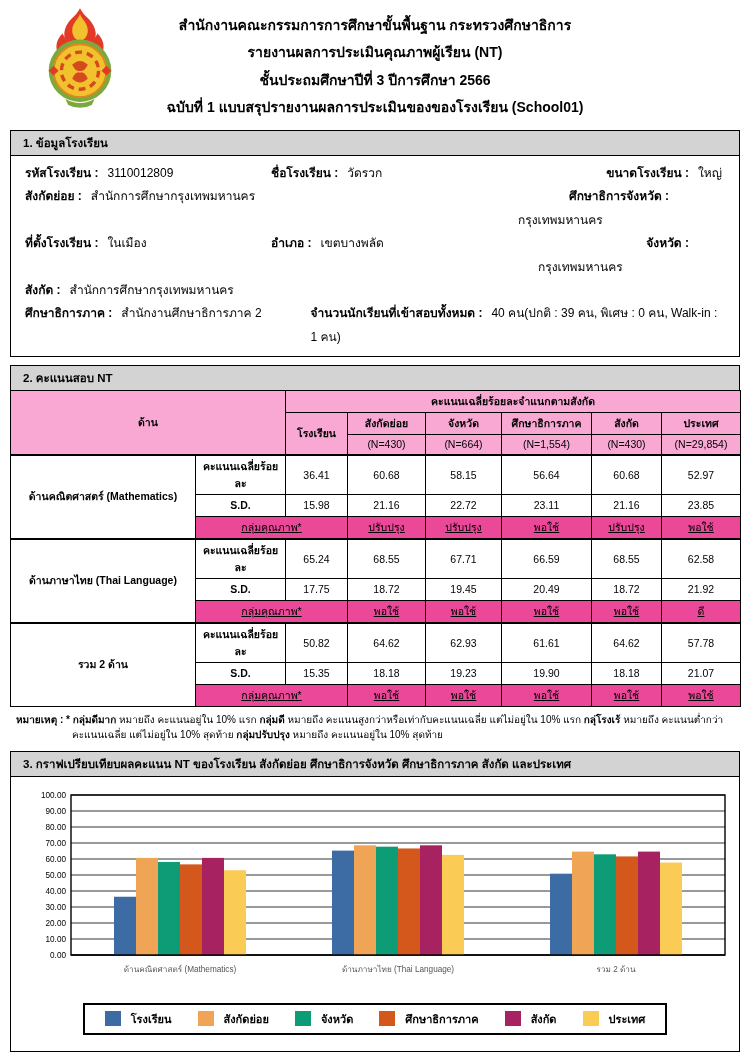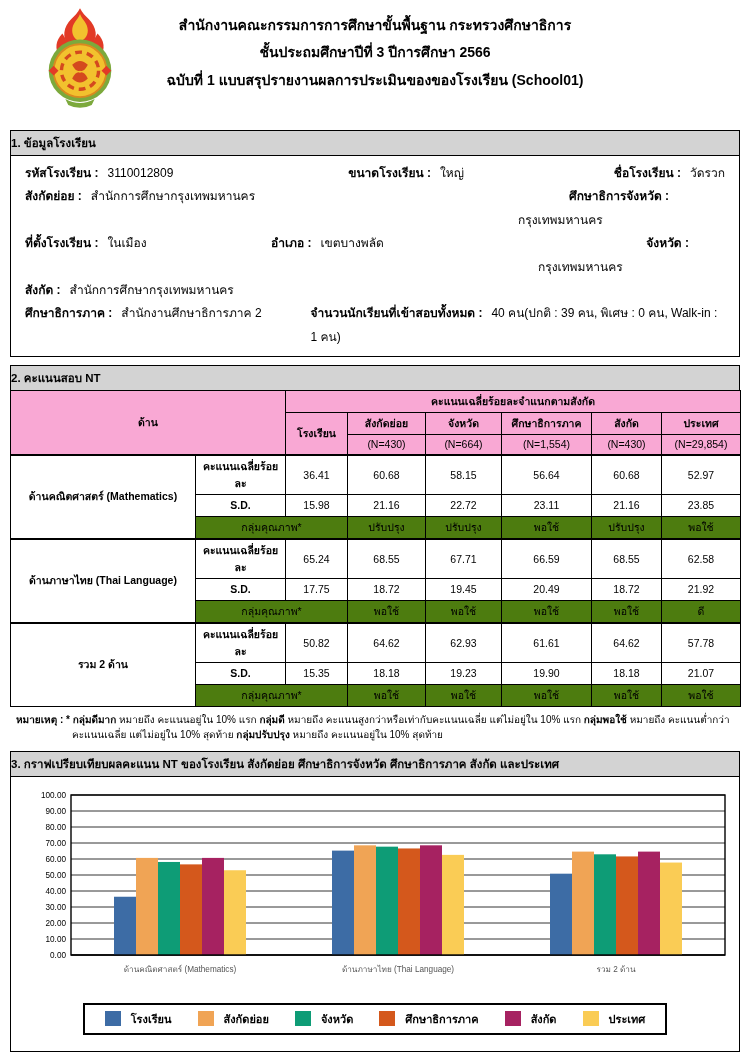--- a/index.html
+++ b/index.html
@@ -8,41 +8,41 @@
   *{box-sizing:border-box;}
   .page{padding:0 10px;}
 
   
   .hdr{position:relative;padding-top:12px;min-height:122px;}
   .logo{position:absolute;left:26px;top:8px;}
   .titles{text-align:center;font-weight:bold;font-size:14px;line-height:1.95;padding:0 70px;}
 
   
   .sechead{border:1.5px solid #000;background:#D3D3D3;font-weight:bold;
-           font-size:11.5px;padding:3px 0;margin-top:8px;}
+           font-size:11.5px;padding:3px 12px;margin-top:8px;}
   .secbody{border:1.5px solid #000;border-top:none;}
 
   
   .info{padding:6px 14px 7px;font-size:12px;}
   .info-row{display:flex;line-height:1.95;align-items:baseline;gap:20px;}
   .pair .pvalue{margin-left:9px;}
   .r0 .pair:nth-child(1),.r1 .pair:nth-child(1){width:226px;}
   .r0 .pair:nth-child(2),.r1 .pair:nth-child(2){width:238px;}
   .r2 .pair:nth-child(1),.r3 .pair:nth-child(1){width:464px;}
   .r4 .pair:nth-child(1){width:282px;}
   .c2r{flex:1;}
   .c2r .plabel{display:inline-block;width:160px;text-align:right;}
 
   
   table{border-collapse:collapse;table-layout:fixed;width:730px;font-size:10.5px;
         border:1.5px solid #000;margin-top:-1px;}
   th,td{border:1px solid #000;padding:2px 3px;text-align:center;vertical-align:middle;}
   th{font-weight:bold;}
   .ghead{background:#f9a8d4;}
-  .qrow td{background:#4d7c0f;font-weight:normal;}
+  .qrow td{background:#ec4899;font-weight:normal;text-decoration:underline;}
   td.mlabel{font-weight:bold;}
   td.domain{font-weight:bold;}
   tr.grp td{border-top:2px solid #000;}
   .h20{height:20px;}.h22{height:22px;}.h18{height:22px;}
 
   .note{font-size:10px;line-height:1.55;margin:5px 4px 4px 6px;
         padding-left:56px;text-indent:-56px;}
 
   
   .chartbox{border:1.5px solid #000;border-top:none;padding:12px 8px 6px;}
@@ -69,32 +69,33 @@
         <circle cx="45" cy="64" r="19" fill="none" stroke="#D4491E" stroke-width="3.5" stroke-dasharray="7 5"></circle>
         <path d="M37 58 q8 -8 16 0 q-4 8 -8 6 q-4 2 -8 -6 Z" fill="#D4491E"></path>
         <path d="M37 72 q8 8 16 0 q-4 -8 -8 -6 q-4 -2 -8 6 Z" fill="#D4491E"></path>
         <polygon points="13,64 18,59 23,64 18,69" fill="#E23A26"></polygon>
         <polygon points="67,64 72,59 77,64 72,69" fill="#E23A26"></polygon>
         <path d="M30 93 q15 8 30 0 l-3 6 q-12 6 -24 0 Z" fill="#7CA93C"></path>
       </svg>
     </div>
     <div class="titles">
       <div>สำนักงานคณะกรรมการการศึกษาขั้นพื้นฐาน กระทรวงศึกษาธิการ</div>
+      <div>รายงานผลการประเมินคุณภาพผู้เรียน (NT)</div>
       <div>ชั้นประถมศึกษาปีที่ 3 ปีการศึกษา 2566</div>
       <div>ฉบับที่ 1 แบบสรุปรายงานผลการประเมินของของโรงเรียน (School01)</div>
     </div>
   </div>
 
   <div class="sechead">1. ข้อมูลโรงเรียน</div>
   <div class="secbody">
     <div class="info" id="school-info">
         <div class="info-row r0">
           <span class="pair"><b class="plabel">รหัสโรงเรียน :</b><span class="pvalue">3110012809</span></span>
+          <span class="pair"><b class="plabel">ชื่อโรงเรียน :</b><span class="pvalue">วัดรวก</span></span>
           <span class="pair c2r"><b class="plabel">ขนาดโรงเรียน :</b><span class="pvalue">ใหญ่</span></span>
-          <span class="pair"><b class="plabel">ชื่อโรงเรียน :</b><span class="pvalue">วัดรวก</span></span>
         </div>
         <div class="info-row r2">
           <span class="pair"><b class="plabel">สังกัดย่อย :</b><span class="pvalue">สำนักการศึกษากรุงเทพมหานคร</span></span>
           <span class="pair c2r"><b class="plabel">ศึกษาธิการจังหวัด :</b><span class="pvalue">กรุงเทพมหานคร</span></span>
         </div>
         <div class="info-row r1">
           <span class="pair"><b class="plabel">ที่ตั้งโรงเรียน :</b><span class="pvalue">ในเมือง</span></span>
           <span class="pair"><b class="plabel">อำเภอ :</b><span class="pvalue">เขตบางพลัด</span></span>
           <span class="pair c2r"><b class="plabel">จังหวัด :</b><span class="pvalue">กรุงเทพมหานคร</span></span>
         </div>
@@ -218,21 +219,21 @@
         <tr class="qrow h18">
           <td colspan="2">กลุ่มคุณภาพ*</td>
           <td>พอใช้</td>
           <td>พอใช้</td>
           <td>พอใช้</td>
           <td>พอใช้</td>
           <td>พอใช้</td>
         </tr>
       </tbody>
   </table>
-  <p class="note" id="nt-note"><b>หมายเหตุ : * </b><b>กลุ่มดีมาก</b><span> หมายถึง คะแนนอยู่ใน 10% แรก </span><b>กลุ่มดี</b><span> หมายถึง คะแนนสูงกว่าหรือเท่ากับคะแนนเฉลี่ย แต่ไม่อยู่ใน 10% แรก </span><b>กลุ่มพอใช้</b><span> หมายถึง คะแนนต่ำกว่าคะแนนเฉลี่ย แต่ไม่อยู่ใน 10% สุดท้าย </span><b>กลุ่มปรับปรุง</b><span> หมายถึง คะแนนอยู่ใน 10% สุดท้าย</span></p>
+  <p class="note" id="nt-note"><b>หมายเหตุ : * </b><b>กลุ่มดีมาก</b><span> หมายถึง คะแนนอยู่ใน 10% แรก </span><b>กลุ่มดี</b><span> หมายถึง คะแนนสูงกว่าหรือเท่ากับคะแนนเฉลี่ย แต่ไม่อยู่ใน 10% แรก </span><b>กลุ่โรงเร้</b><span> หมายถึง คะแนนต่ำกว่าคะแนนเฉลี่ย แต่ไม่อยู่ใน 10% สุดท้าย </span><b>กลุ่มปรับปรุง</b><span> หมายถึง คะแนนอยู่ใน 10% สุดท้าย</span></p>
 
   <div class="sechead">3. กราฟเปรียบเทียบผลคะแนน NT ของโรงเรียน สังกัดย่อย ศึกษาธิการจังหวัด ศึกษาธิการภาค สังกัด และประเทศ</div>
   <div class="chartbox">
     <svg id="chart-svg" width="712" height="202" viewBox="0 0 712 202">
         <line x1="52" x2="706" y1="166" y2="166" stroke="#000" stroke-width="1.4"></line>
         <text x="47" y="169" text-anchor="end" font-size="8.2" fill="#000">0.00</text>
         <line x1="52" x2="706" y1="150" y2="150" stroke="#000" stroke-width="0.8"></line>
         <text x="47" y="153" text-anchor="end" font-size="8.2" fill="#000">10.00</text>
         <line x1="52" x2="706" y1="134" y2="134" stroke="#000" stroke-width="0.8"></line>
         <text x="47" y="137" text-anchor="end" font-size="8.2" fill="#000">20.00</text>

